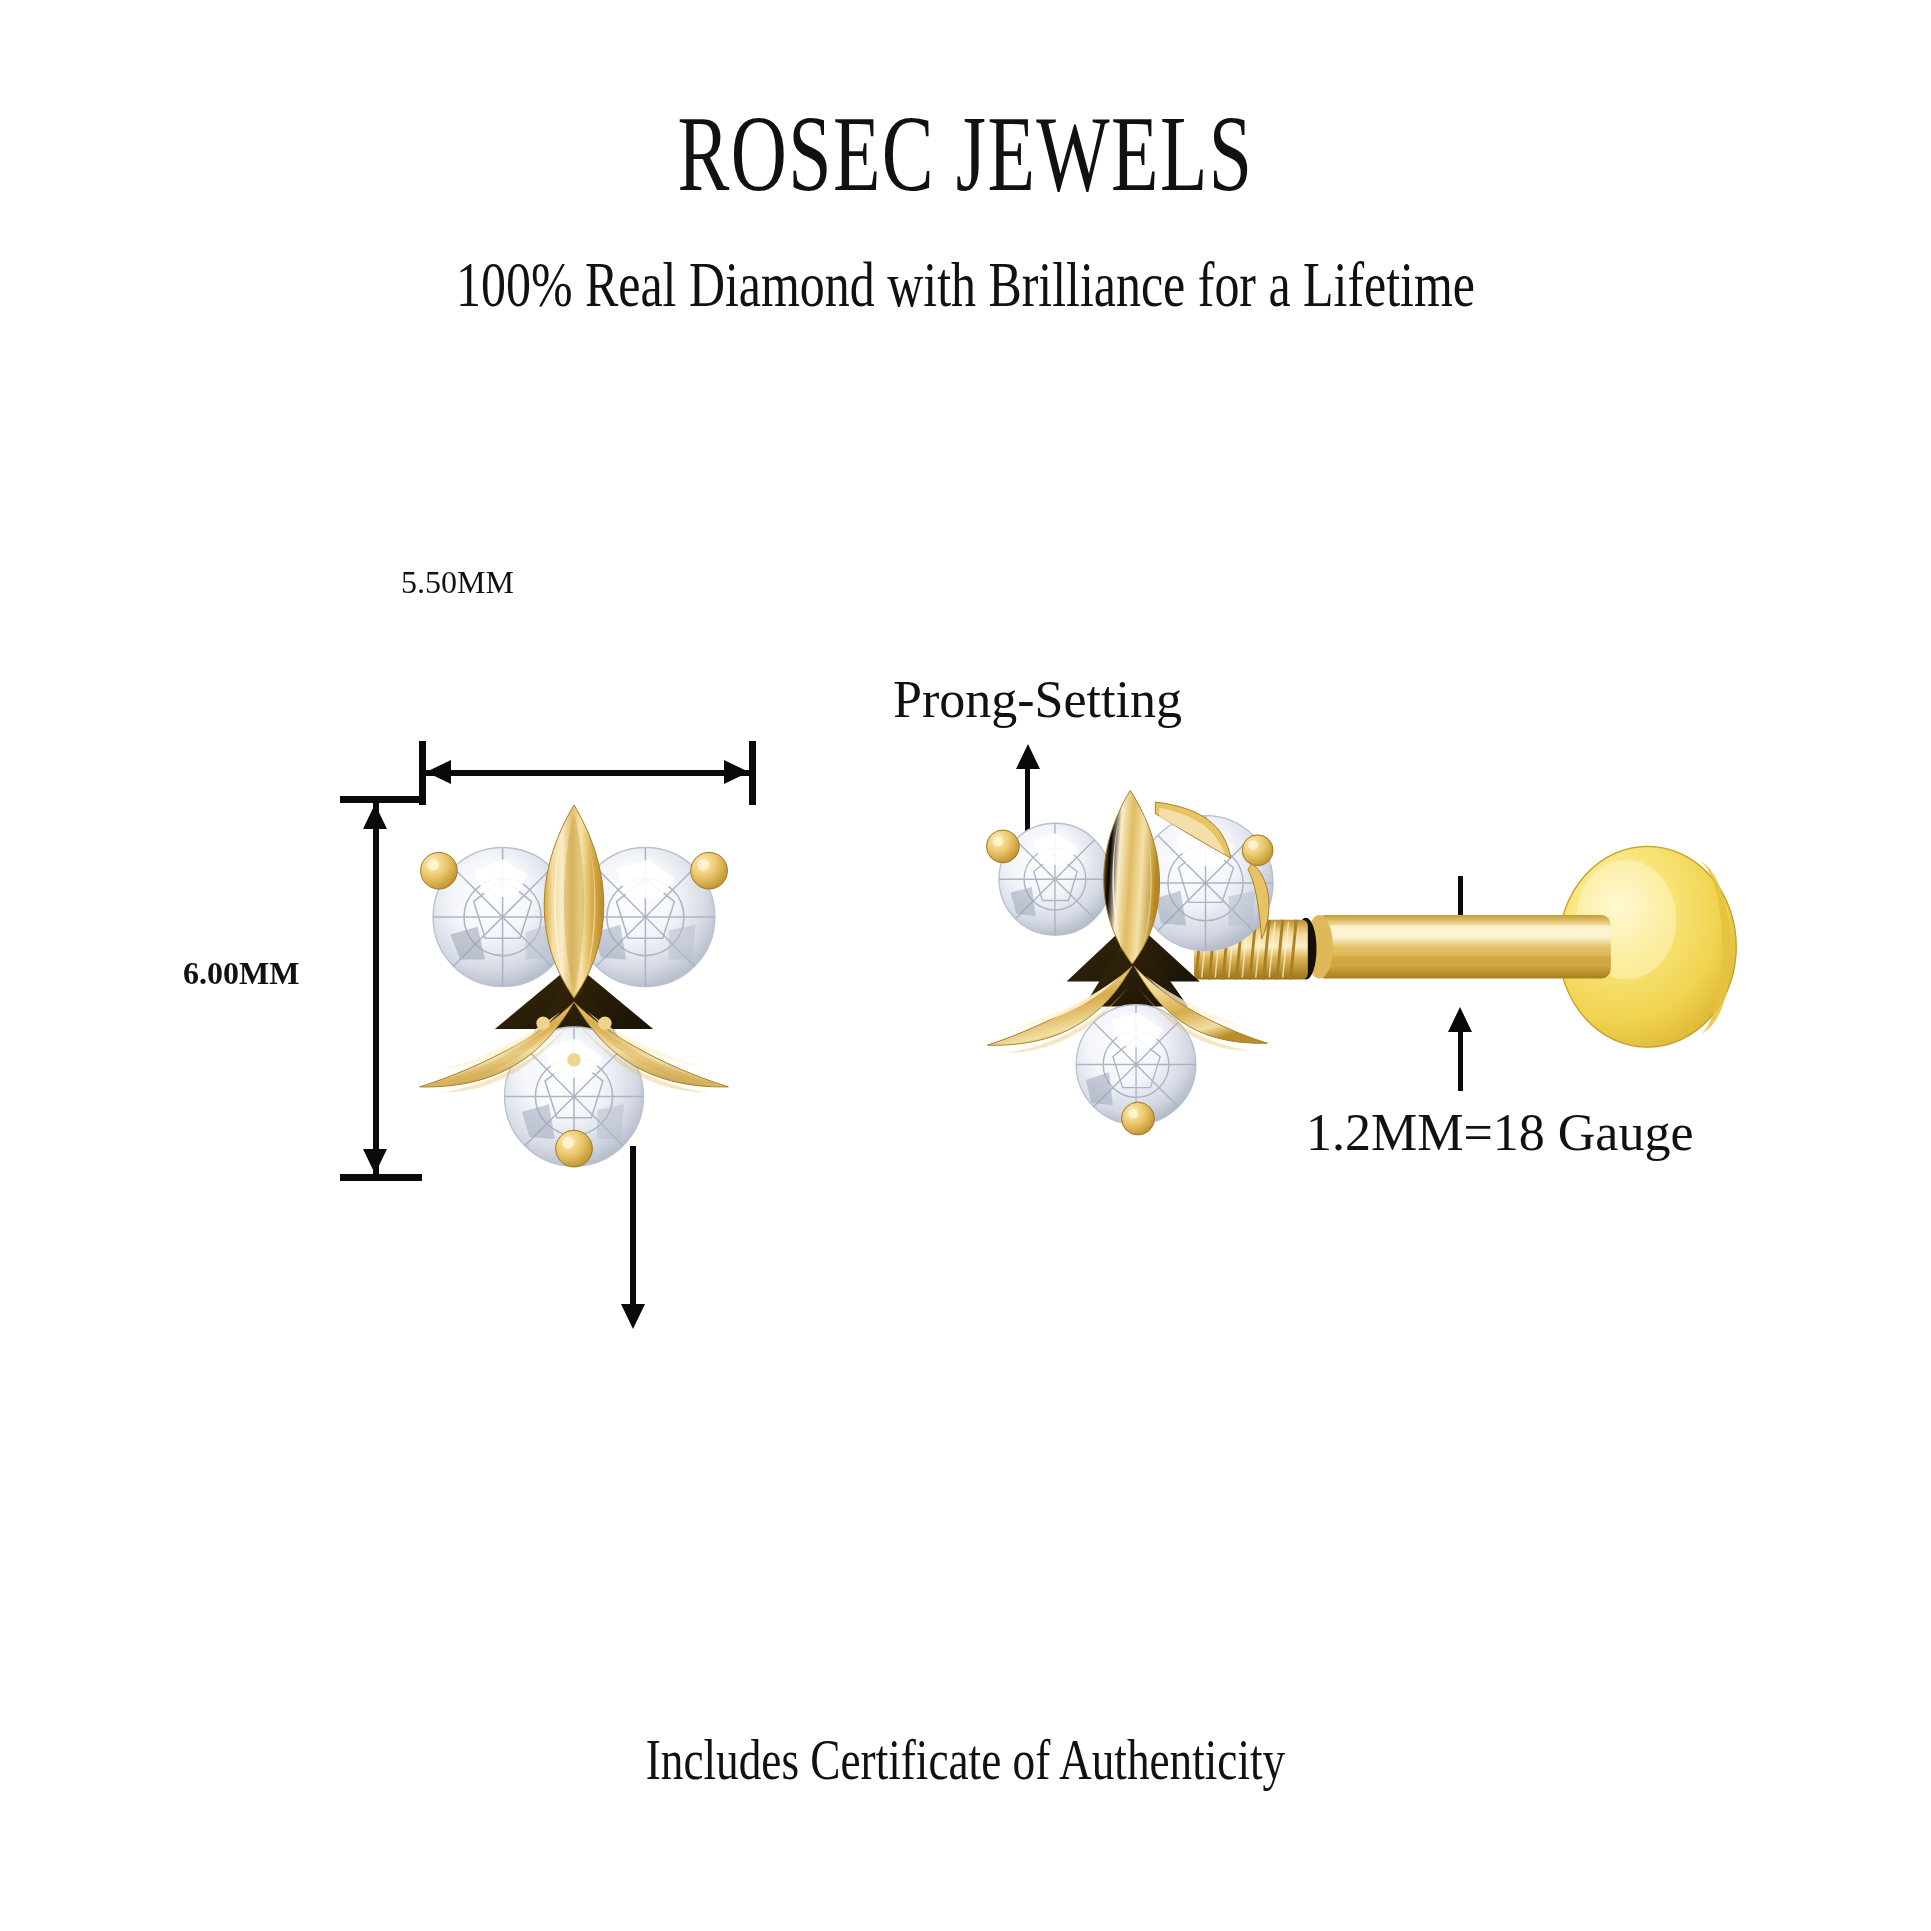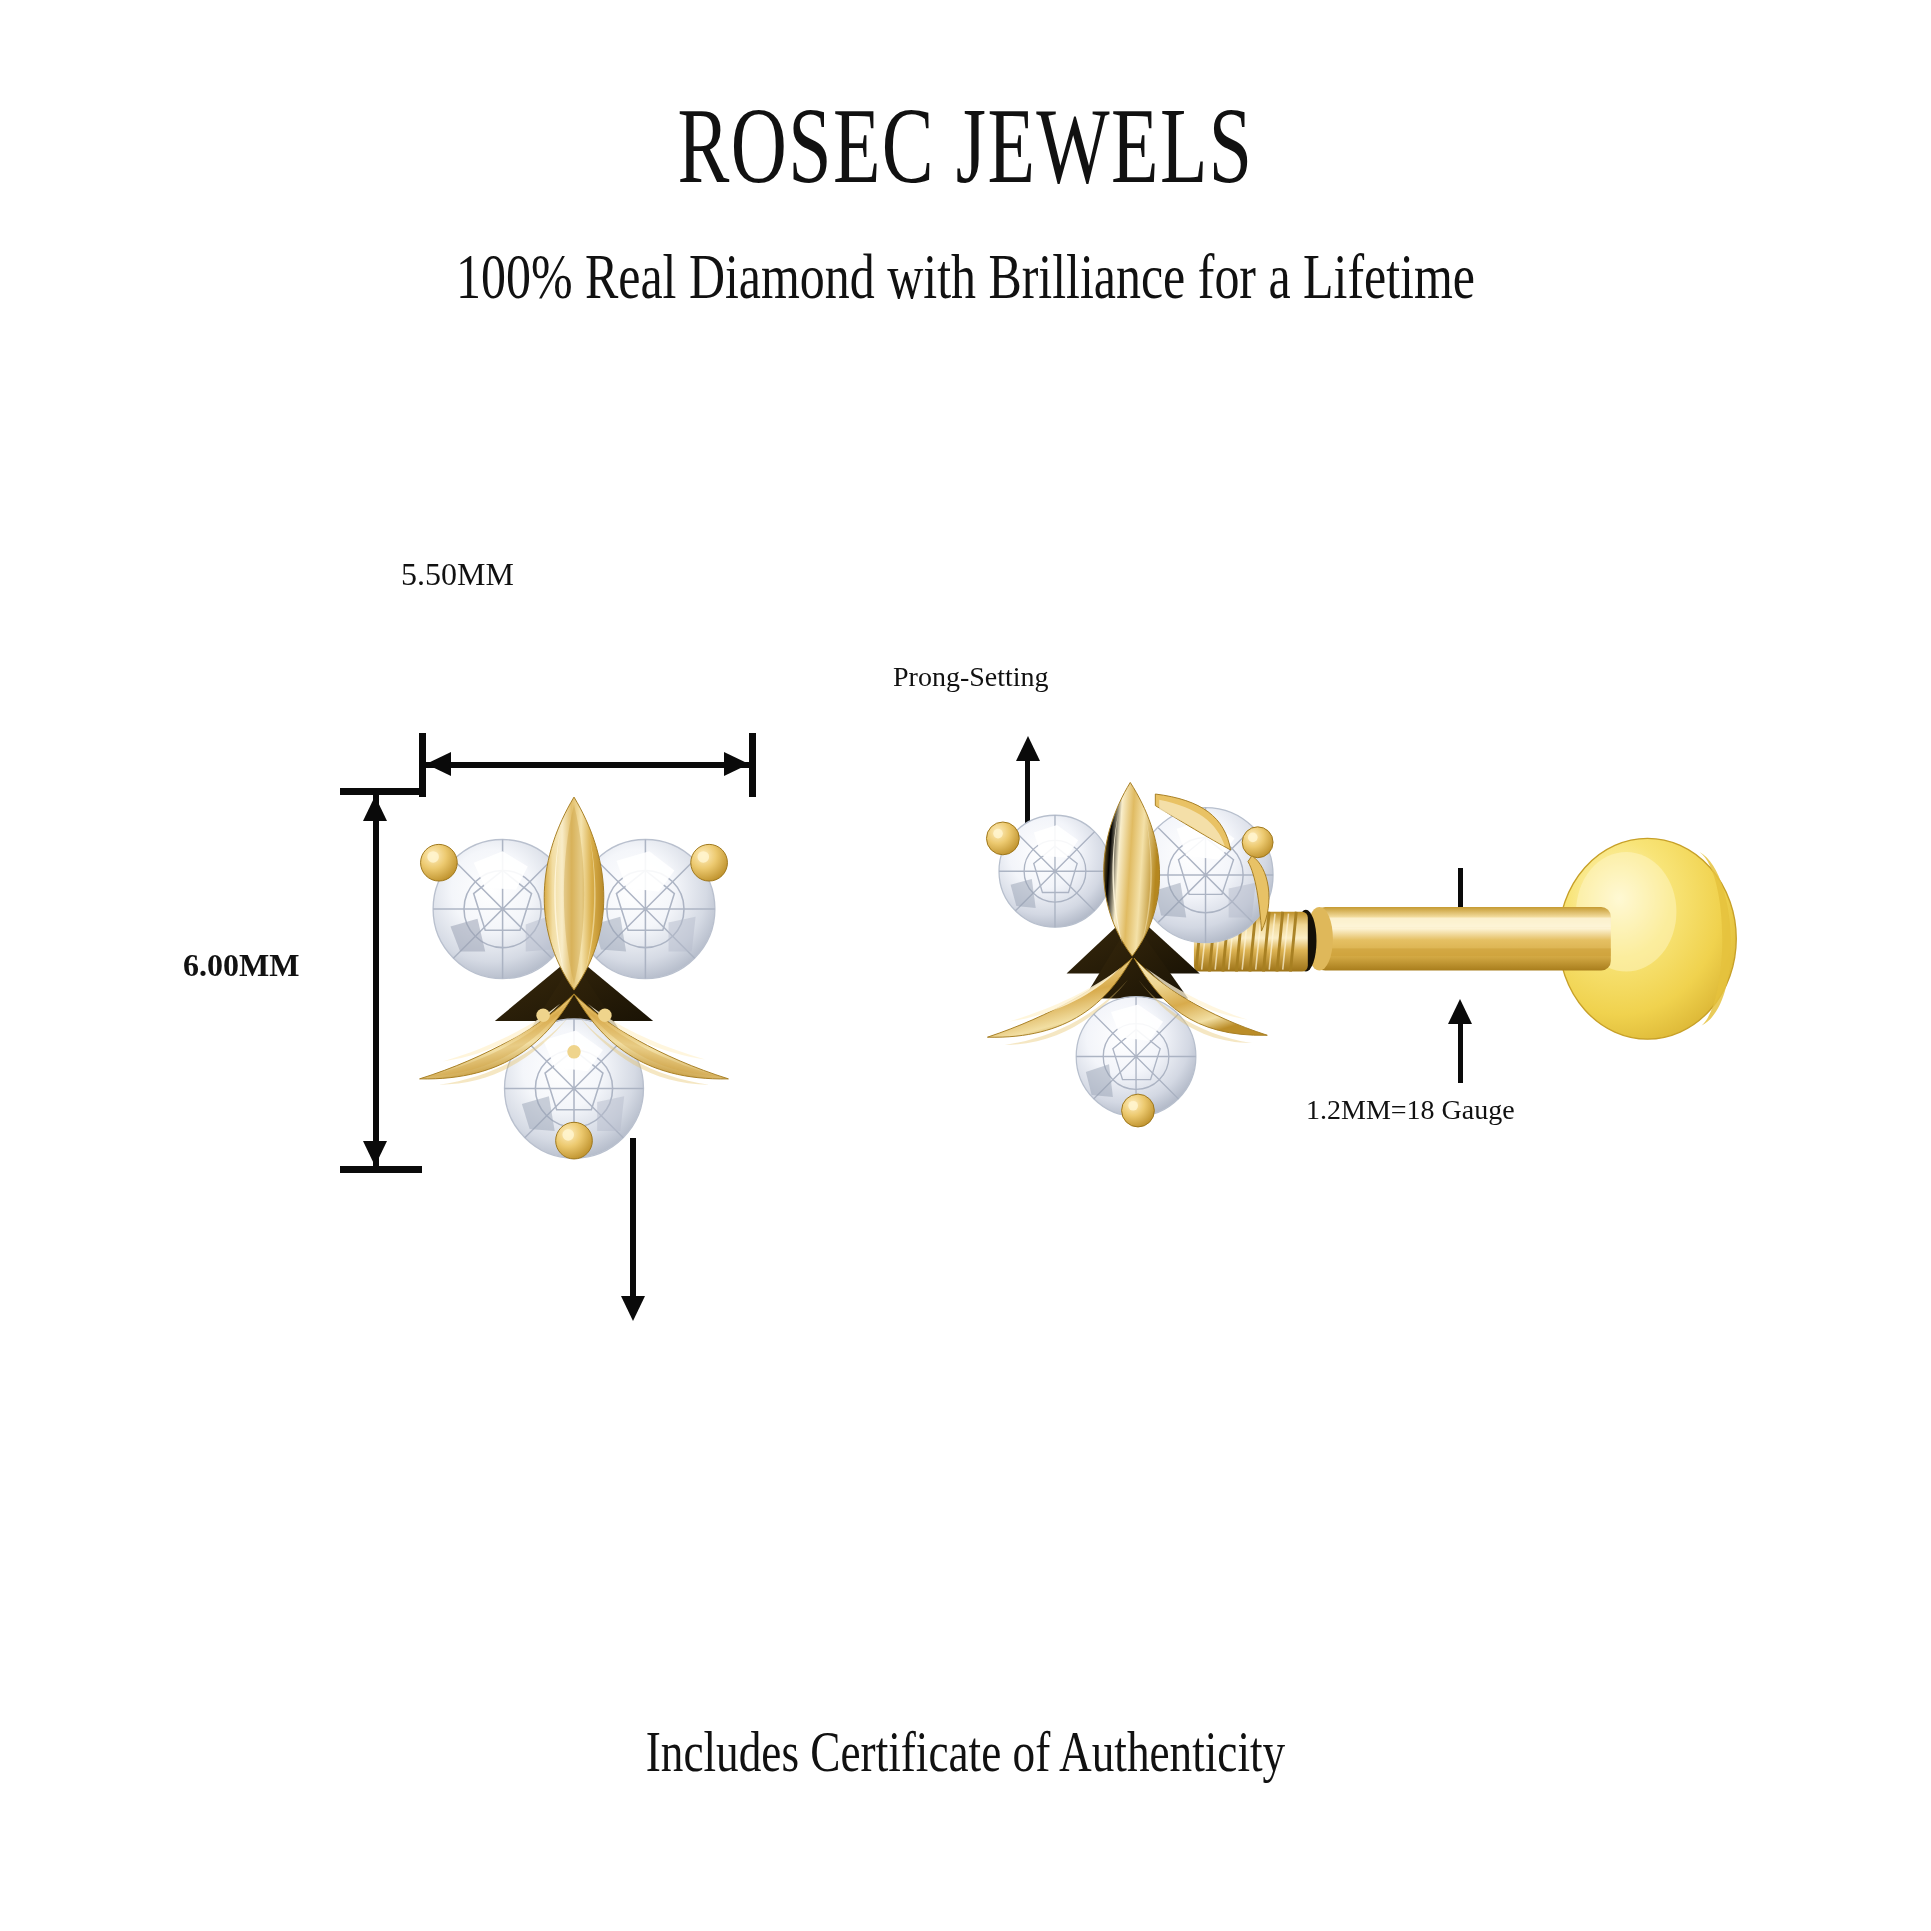--- a/index.html
+++ b/index.html
@@ -4,21 +4,21 @@
 <style>
   html,body{margin:0;padding:0;}
   body{
     width:1931px;height:1931px;
     background:#ffffff;
     font-family:"Liberation Serif", "DejaVu Serif", serif;
     color:#111111;
     overflow:hidden;
     position:relative;
   }
-  .stage{position:absolute;left:0;top:4px;width:1931px;height:1717px;}
+  .stage{position:absolute;left:0;top:12px;width:1931px;height:1717px;}
 
   
   .brand-title{
     position:absolute;left:0;top:85px;width:1931px;
     text-align:center;
     font-size:108px;
     letter-spacing:1.9px;
     transform:scaleX(0.72);
     transform-origin:center top;
     line-height:1.05;
@@ -36,21 +36,21 @@
   .footer-note{
     position:absolute;left:0;top:1714px;width:1931px;
     text-align:center;
     font-size:58px;
     transform:scaleX(0.78);
     transform-origin:center top;
     white-space:nowrap;
   }
 
   
-  .anno{position:absolute;font-size:28px;white-space:nowrap;line-height:1.22;}
+  .anno{position:absolute;font-size:52px;white-space:nowrap;line-height:1.22;}
   .anno-dim{position:absolute;font-size:32px;white-space:nowrap;}
 
   #label-width{left:401px;top:552px;}
   #label-height{left:183px;top:943px;font-weight:bold;}
   #label-prong{left:893px;top:656px;}
   #label-gauge{left:1306px;top:1089px;text-align:center;}
   #label-diamond{left:420px;top:1318px;}
 
   
   .tick{position:absolute;background:#0a0a0a;}

